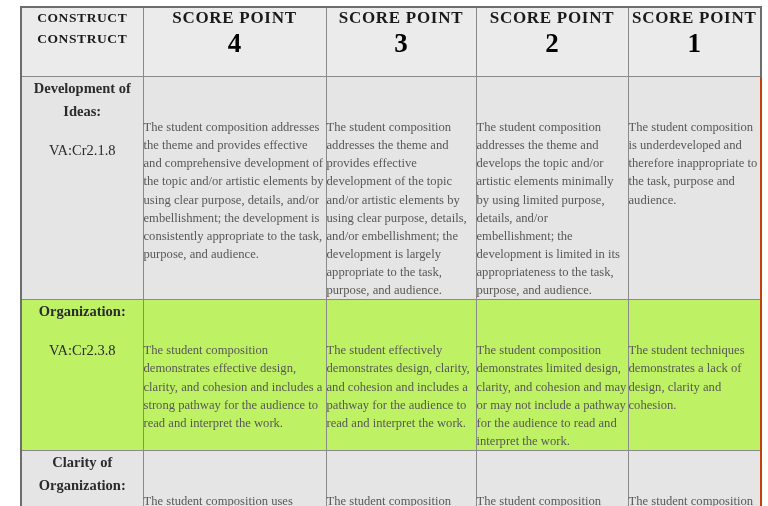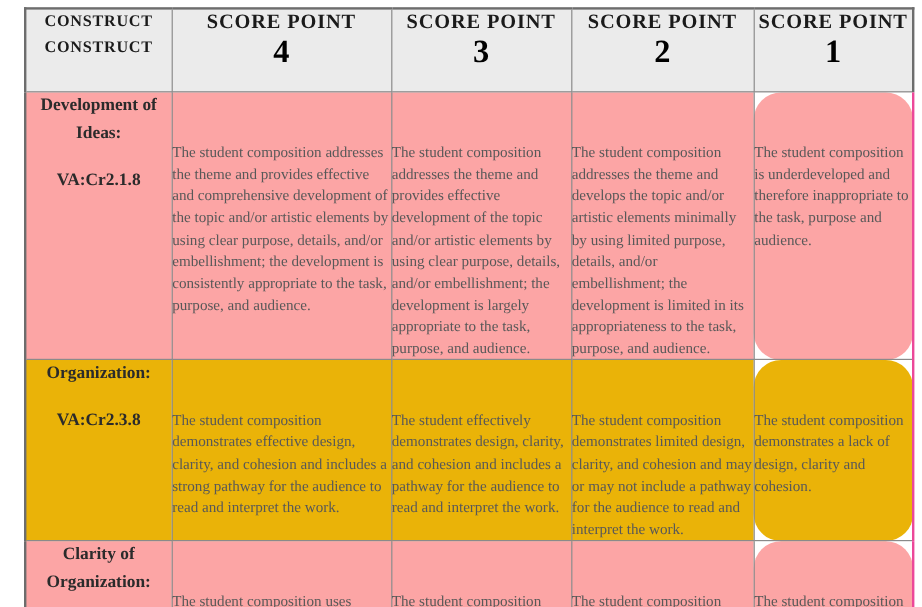--- a/index.html
+++ b/index.html
@@ -92,42 +92,42 @@
   }
 
   
   tbody td {
     border-left: 1px solid #8a8a8a;
     border-right: 1px solid #8a8a8a;
     border-top: 1px solid #8a8a8a;
     border-bottom: 1px solid #8a8a8a;
   }
   tbody td.edge-left { border-left: 2px solid #6d6d6d; }
-  tbody td.edge-right { border-right: 2px solid #ec4899; border-radius: 23px; }
+  tbody td.edge-right { border-right: 2px solid #c2410c; }
   tbody tr.row-last td { border-bottom: 2px solid #6d6d6d; }
 
-  tbody tr.shaded td { background: #eab308; }
-  tbody tr.plain td { background: #fca5a5; }
+  tbody tr.shaded td { background: #bef264; }
+  tbody tr.plain td { background: #e5e5e5; }
 
   .construct-cell {
     text-align: center;
     vertical-align: middle;
     padding: 6px 6px;
   }
   .construct-name {
     font-family: "Liberation Serif", serif;
     font-weight: bold;
     font-size: 14.5px;
     color: #2b2b2b;
     line-height: 1.62;
     display: block;
   }
   .construct-code {
     font-family: "Liberation Serif", serif;
-    font-weight: bold;
+    font-weight: normal;
     font-size: 14.5px;
     color: #2b2b2b;
     line-height: 1.3;
     display: block;
     margin-top: 17px;
   }
 
   .desc-cell {
     vertical-align: middle;
     padding: 7px 9px 7px 9px;
@@ -215,21 +215,21 @@
         <td class="desc-cell">
           <span class="desc-text">The student composition demonstrates effective design, clarity, and cohesion and includes a strong pathway for the audience to read and interpret the work.</span>
         </td>
         <td class="desc-cell">
           <span class="desc-text">The student effectively demonstrates design, clarity, and cohesion and includes a pathway for the audience to read and interpret the work.</span>
         </td>
         <td class="desc-cell">
           <span class="desc-text">The student composition demonstrates limited design, clarity, and cohesion and may or may not include a pathway for the audience to read and interpret the work.</span>
         </td>
         <td class="desc-cell edge-right">
-          <span class="desc-text">The student composition demonstrates a lack of design, clarity and cohesion.</span>
+          <span class="desc-text">The student techniques demonstrates a lack of design, clarity and cohesion.</span>
         </td>
       </tr>
 
       <tr class="plain row-clarity row-last">
         <td class="construct-cell edge-left">
           <span class="construct-name">Clarity of Organization:</span>
           <span class="construct-code">VA:Pr5.1.8</span>
         </td>
         <td class="desc-cell">
           <span class="desc-text">The student composition uses presentation well to translate their message to the audience. The composition includes specific and appropriate techniques, details, and content-specific tool choice effectively to clarify ideas.</span>

